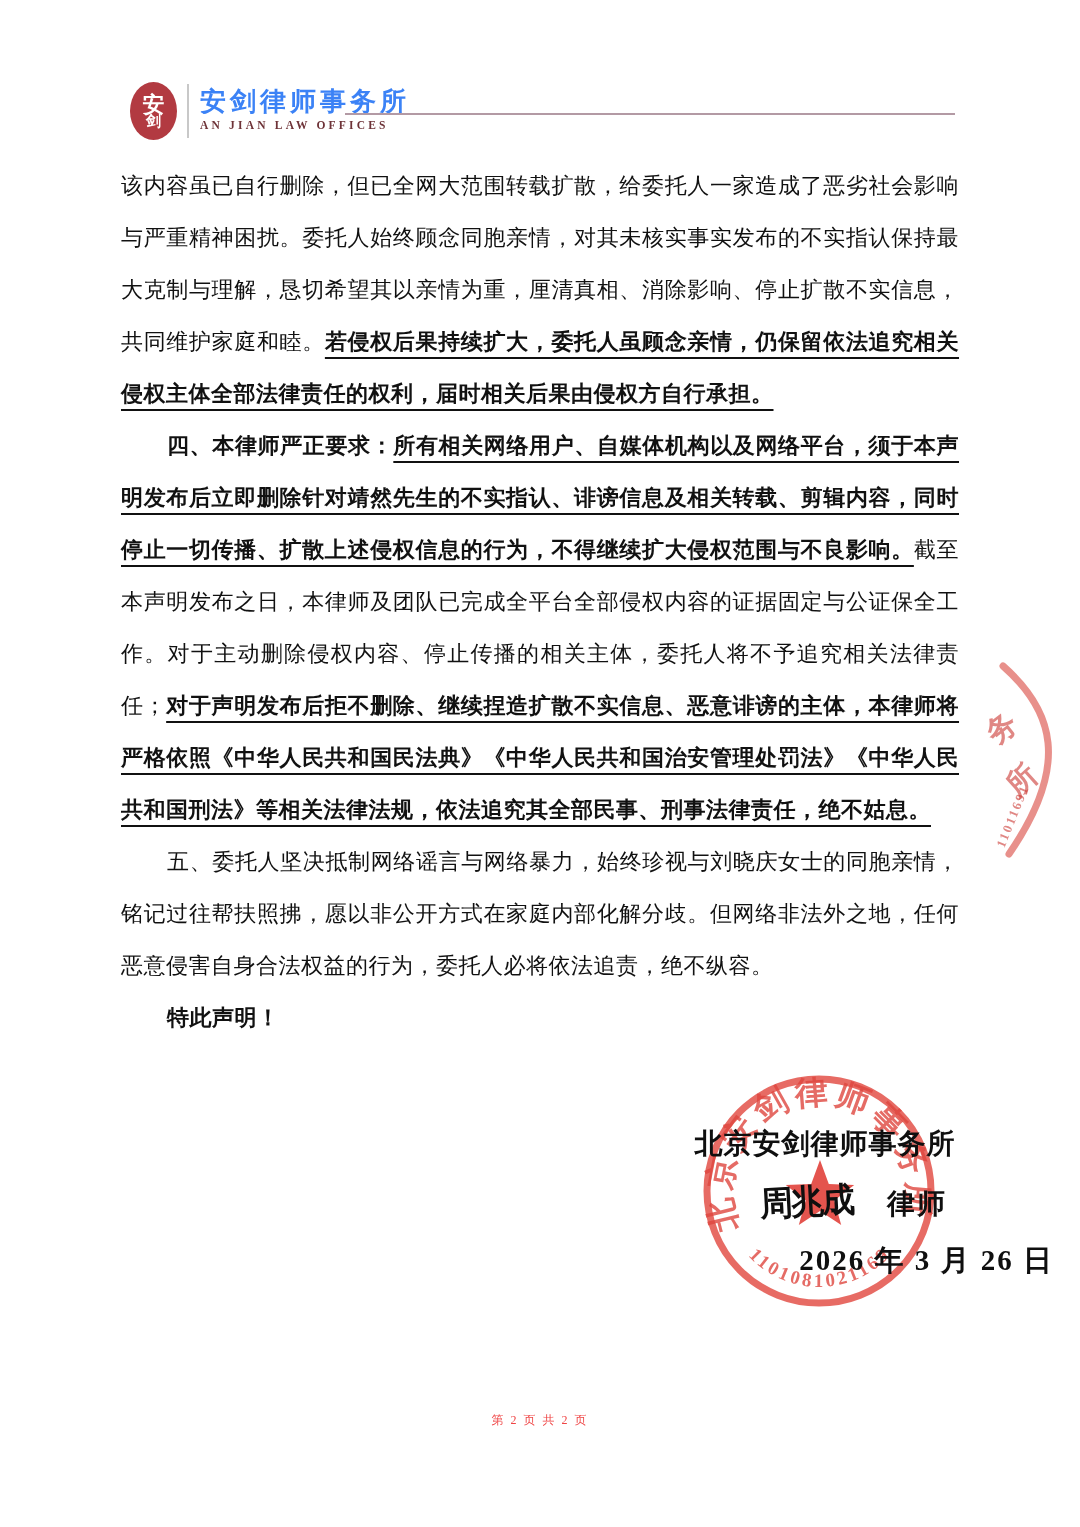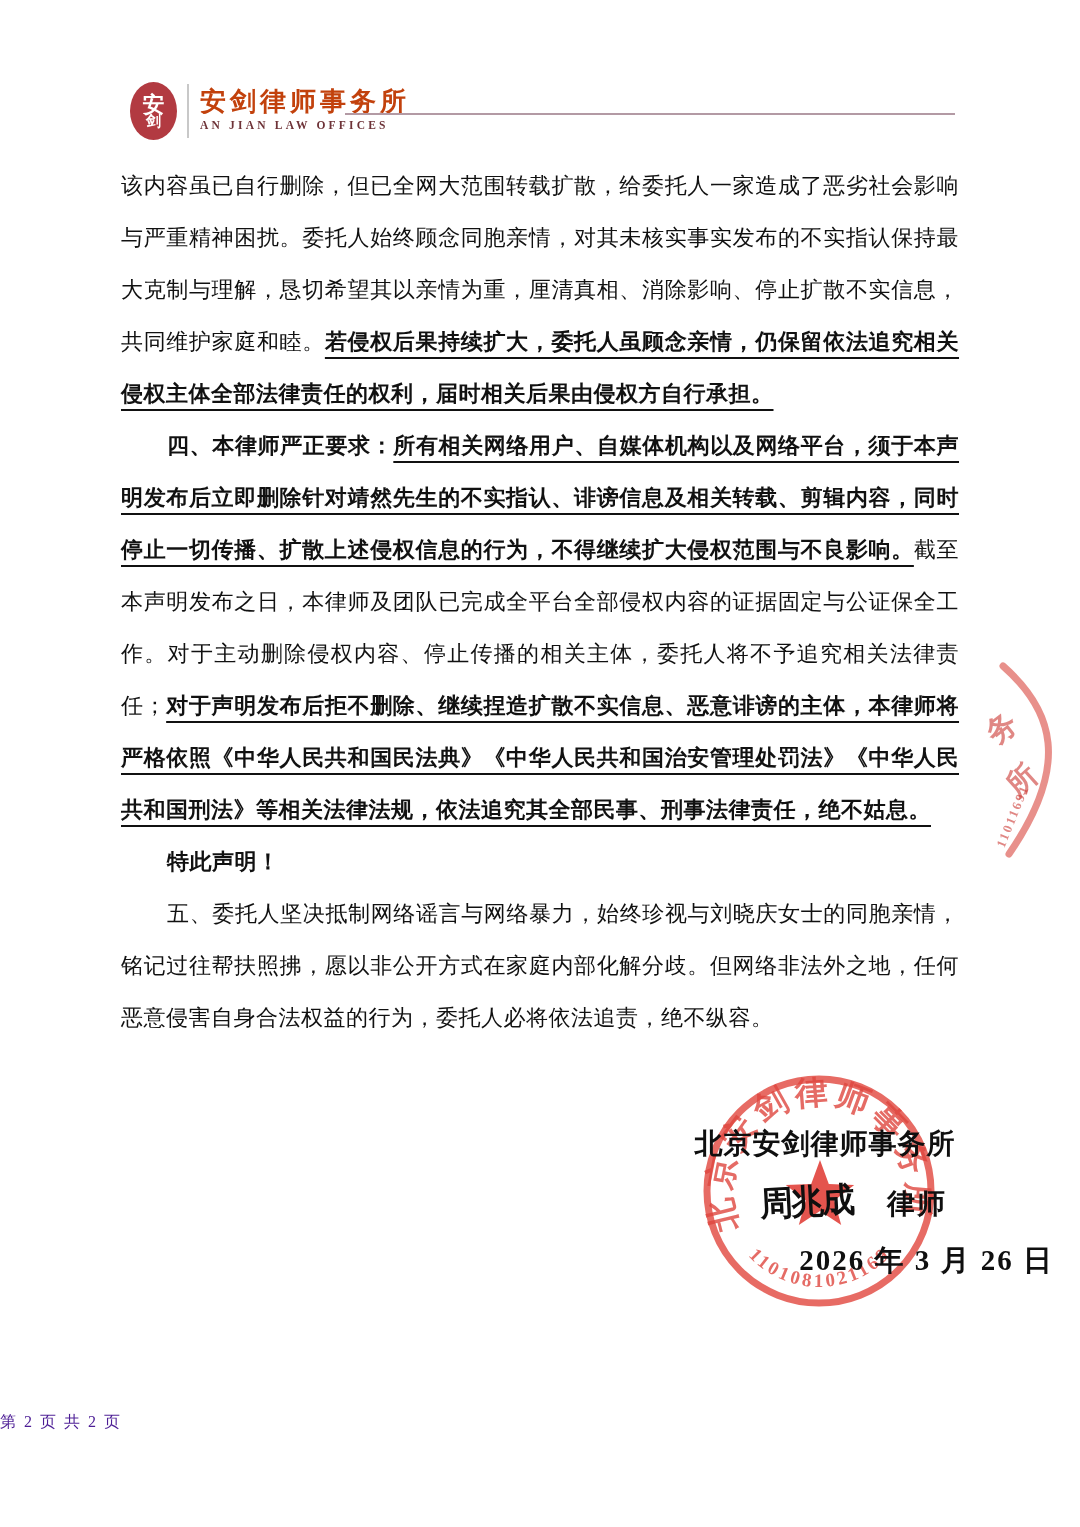--- a/index.html
+++ b/index.html
@@ -23,21 +23,21 @@
     color: #fff; line-height: 1;
   }
   .logo-oval .g1 { font-size: 22px; font-weight: bold; }
   .logo-oval .g2 { font-size: 15px; font-weight: bold; margin-top: -2px; }
   .header-divider {
     position: absolute; left: 57px; top: 4px;
     width: 2px; height: 54px; background: #c8c8c8;
   }
   .firm-block { position: absolute; left: 70px; top: 6px; white-space: nowrap; }
   .firm-cn {
-    font-size: 26px; font-weight: bold; color: #c2410c;
+    font-size: 26px; font-weight: bold; color: #3b82f6;
     letter-spacing: 4px; line-height: 1.2;
   }
   .firm-en {
     font-size: 11.5px; font-weight: bold; color: #6e3338;
     letter-spacing: 3.2px; margin-top: 2px;
   }
   .header-rule {
     position: absolute; left: 345px; top: 113px;
     width: 610px; height: 2px; background: #b39aa4;
   }
@@ -94,21 +94,21 @@
   .sig-title { font-size: 28px; font-weight: bold; margin-left: 34px; letter-spacing: 2px; }
   .sig-date {
     position: absolute; left: 0; top: 186px; width: 394px;
     text-align: right; font-size: 29px; font-weight: bold;
     letter-spacing: 2px; color: #0f0f0f; white-space: nowrap;
   }
 
   
   .footer {
     position: absolute; left: 0; top: 1412px; width: 100%;
-    text-align: left; font-size: 16px; color: #4c1d95; letter-spacing: 2px;
+    text-align: center; font-size: 12px; color: #ef4444; letter-spacing: 2px;
   }
 </style>
 </head>
 <body>
 
 <div class="header">
   <div class="logo-oval">
     <span class="g1">安</span>
     <span class="g2">剑</span>
   </div>
@@ -116,22 +116,22 @@
   <div class="firm-block">
     <div class="firm-cn">安剑律师事务所</div>
     <div class="firm-en">AN JIAN LAW OFFICES</div>
   </div>
 </div>
 <div class="header-rule"></div>
 
 <div class="content" id="content">
     <p class=""><span class="r-n">该内容虽已自行删除，但已全网大范围转载扩散，给委托人一家造成了恶劣社会影响与严重精神困扰。委托人始终顾念同胞亲情，对其未核实事实发布的不实指认保持最大克制与理解，恳切希望其以亲情为重，厘清真相、消除影响、停止扩散不实信息，共同维护家庭和睦。</span><span class="r-bu">若侵权后果持续扩大，委托人虽顾念亲情，仍保留依法追究相关侵权主体全部法律责任的权利，届时相关后果由侵权方自行承担。</span></p>
     <p class="indent"><span class="r-b">四、本律师严正要求：</span><span class="r-bu">所有相关网络用户、自媒体机构以及网络平台，须于本声明发布后立即删除针对靖然先生的不实指认、诽谤信息及相关转载、剪辑内容，同时停止一切传播、扩散上述侵权信息的行为，不得继续扩大侵权范围与不良影响。</span><span class="r-n">截至本声明发布之日，本律师及团队已完成全平台全部侵权内容的证据固定与公证保全工作。对于主动删除侵权内容、停止传播的相关主体，委托人将不予追究相关法律责任；</span><span class="r-bu">对于声明发布后拒不删除、继续捏造扩散不实信息、恶意诽谤的主体，本律师将严格依照《中华人民共和国民法典》《中华人民共和国治安管理处罚法》《中华人民共和国刑法》等相关法律法规，依法追究其全部民事、刑事法律责任，绝不姑息。</span></p>
+    <p class="indent"><span class="r-n">五、委托人坚决抵制网络谣言与网络暴力，始终珍视与刘晓庆女士的同胞亲情，铭记过往帮扶照拂，愿以非公开方式在家庭内部化解分歧。但网络非法外之地，任何恶意侵害自身合法权益的行为，委托人必将依法追责，绝不纵容。</span></p>
     <p class="indent"><span class="r-b">特此声明！</span></p>
-    <p class="indent"><span class="r-n">五、委托人坚决抵制网络谣言与网络暴力，始终珍视与刘晓庆女士的同胞亲情，铭记过往帮扶照拂，愿以非公开方式在家庭内部化解分歧。但网络非法外之地，任何恶意侵害自身合法权益的行为，委托人必将依法追责，绝不纵容。</span></p>
   </div>
 
 <div class="side-seal">
   <svg width="105" height="215" viewBox="0 0 105 215">
     <path d="M 28,14 C 78,58 96,112 34,202" fill="none" stroke="rgba(216,70,62,0.6)" stroke-width="7" stroke-linecap="round"></path>
   </svg>
   <span class="sch" style="left:12px; top:56px; transform:rotate(-38deg);">务</span>
   <span class="sch" style="left:32px; top:108px; transform:rotate(-42deg);">所</span>
   <span class="snum" style="left:18px; top:192px;">11011691</span>
 </div>

